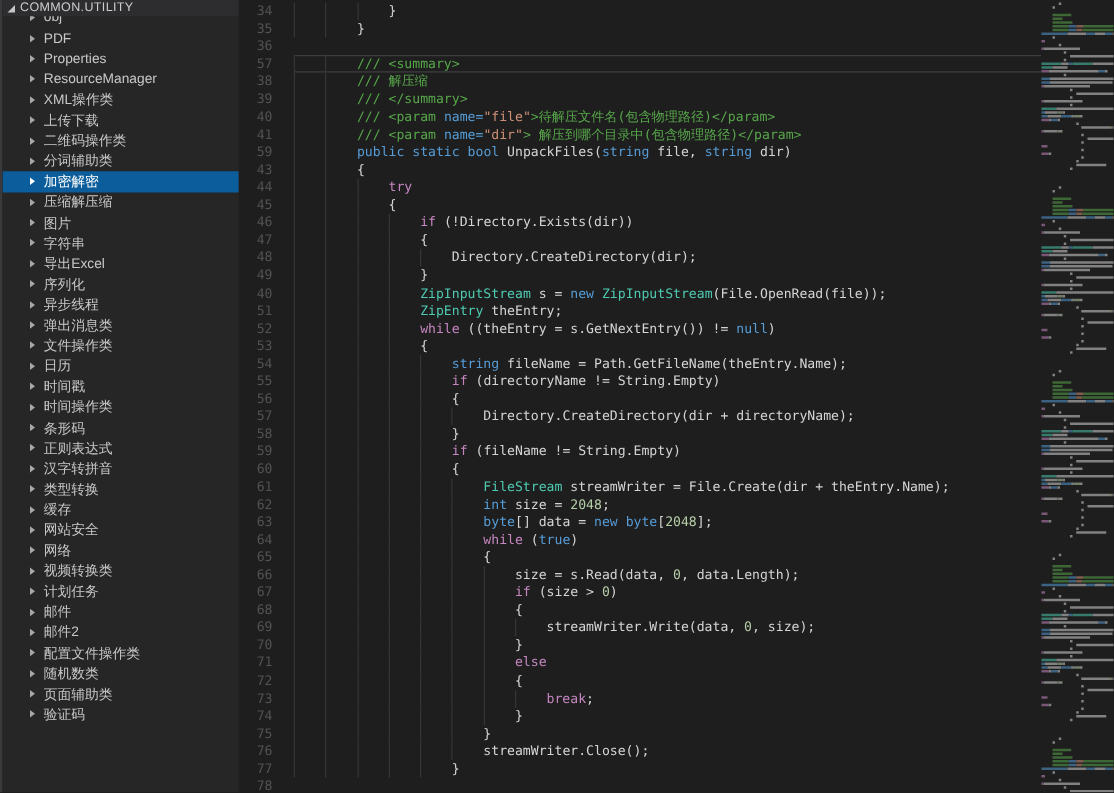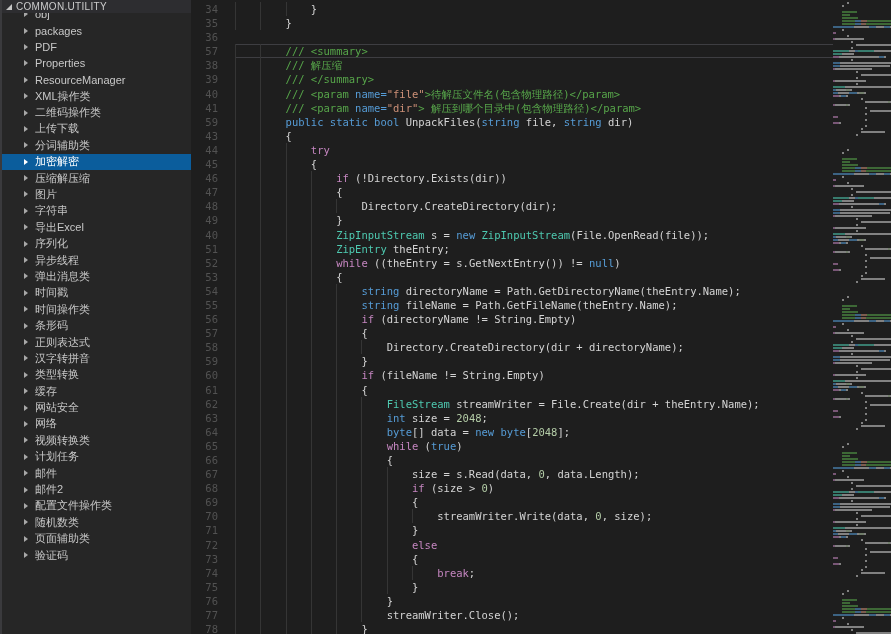--- a/index.html
+++ b/index.html
@@ -53,48 +53,44 @@
       <span class="hdr-arrow"></span>
       <span>COMMON.UTILITY</span>
     </div>
     <div id="tree">
         <div class="tree-item">
           <span class="tri"></span>
           <span>obj</span>
         </div>
         <div class="tree-item">
           <span class="tri"></span>
-          <span>packages</span>
-        </div>
-        <div class="tree-item">
-          <span class="tri"></span>
           <span>PDF</span>
         </div>
         <div class="tree-item">
           <span class="tri"></span>
           <span>Properties</span>
         </div>
         <div class="tree-item">
           <span class="tri"></span>
           <span>ResourceManager</span>
         </div>
         <div class="tree-item">
           <span class="tri"></span>
           <span>XML操作类</span>
         </div>
         <div class="tree-item">
           <span class="tri"></span>
+          <span>上传下载</span>
+        </div>
+        <div class="tree-item">
+          <span class="tri"></span>
           <span>二维码操作类</span>
         </div>
         <div class="tree-item">
           <span class="tri"></span>
-          <span>上传下载</span>
-        </div>
-        <div class="tree-item">
-          <span class="tri"></span>
           <span>分词辅助类</span>
         </div>
         <div class="tree-item selected">
           <span class="tri"></span>
           <span>加密解密</span>
         </div>
         <div class="tree-item">
           <span class="tri"></span>
           <span>压缩解压缩</span>
         </div>
@@ -114,20 +110,28 @@
           <span class="tri"></span>
           <span>序列化</span>
         </div>
         <div class="tree-item">
           <span class="tri"></span>
           <span>异步线程</span>
         </div>
         <div class="tree-item">
           <span class="tri"></span>
           <span>弹出消息类</span>
+        </div>
+        <div class="tree-item">
+          <span class="tri"></span>
+          <span>文件操作类</span>
+        </div>
+        <div class="tree-item">
+          <span class="tri"></span>
+          <span>日历</span>
         </div>
         <div class="tree-item">
           <span class="tri"></span>
           <span>时间戳</span>
         </div>
         <div class="tree-item">
           <span class="tri"></span>
           <span>时间操作类</span>
         </div>
         <div class="tree-item">
@@ -255,21 +259,20 @@
         <div class="code-line"><span class="ig">    </span><span class="ig">    </span><span class="ig">    </span><span class="tk-c">try</span></div>
         <div class="code-line"><span class="ig">    </span><span class="ig">    </span><span class="ig">    </span><span class="tk-p">{</span></div>
         <div class="code-line"><span class="ig">    </span><span class="ig">    </span><span class="ig">    </span><span class="ig">    </span><span class="tk-c">if</span><span class="tk-p"> (!Directory.Exists(dir))</span></div>
         <div class="code-line"><span class="ig">    </span><span class="ig">    </span><span class="ig">    </span><span class="ig">    </span><span class="tk-p">{</span></div>
         <div class="code-line"><span class="ig">    </span><span class="ig">    </span><span class="ig">    </span><span class="ig">    </span><span class="ig">    </span><span class="tk-p">Directory.CreateDirectory(dir);</span></div>
         <div class="code-line"><span class="ig">    </span><span class="ig">    </span><span class="ig">    </span><span class="ig">    </span><span class="tk-p">}</span></div>
         <div class="code-line"><span class="ig">    </span><span class="ig">    </span><span class="ig">    </span><span class="ig">    </span><span class="tk-t">ZipInputStream</span><span class="tk-p"> s = </span><span class="tk-k">new</span><span class="tk-p"> </span><span class="tk-t">ZipInputStream</span><span class="tk-p">(File.OpenRead(file));</span></div>
         <div class="code-line"><span class="ig">    </span><span class="ig">    </span><span class="ig">    </span><span class="ig">    </span><span class="tk-t">ZipEntry</span><span class="tk-p"> theEntry;</span></div>
         <div class="code-line"><span class="ig">    </span><span class="ig">    </span><span class="ig">    </span><span class="ig">    </span><span class="tk-c">while</span><span class="tk-p"> ((theEntry = s.GetNextEntry()) != </span><span class="tk-k">null</span><span class="tk-p">)</span></div>
         <div class="code-line"><span class="ig">    </span><span class="ig">    </span><span class="ig">    </span><span class="ig">    </span><span class="tk-p">{</span></div>
-        <div class="code-line"><span class="ig">    </span><span class="ig">    </span><span class="ig">    </span><span class="ig">    </span><span class="ig">    </span><span class="tk-k">string</span><span class="tk-p"> directoryName = Path.GetDirectoryName(theEntry.Name);</span></div>
         <div class="code-line"><span class="ig">    </span><span class="ig">    </span><span class="ig">    </span><span class="ig">    </span><span class="ig">    </span><span class="tk-k">string</span><span class="tk-p"> fileName = Path.GetFileName(theEntry.Name);</span></div>
         <div class="code-line"><span class="ig">    </span><span class="ig">    </span><span class="ig">    </span><span class="ig">    </span><span class="ig">    </span><span class="tk-c">if</span><span class="tk-p"> (directoryName != String.Empty)</span></div>
         <div class="code-line"><span class="ig">    </span><span class="ig">    </span><span class="ig">    </span><span class="ig">    </span><span class="ig">    </span><span class="tk-p">{</span></div>
         <div class="code-line"><span class="ig">    </span><span class="ig">    </span><span class="ig">    </span><span class="ig">    </span><span class="ig">    </span><span class="ig">    </span><span class="tk-p">Directory.CreateDirectory(dir + directoryName);</span></div>
         <div class="code-line"><span class="ig">    </span><span class="ig">    </span><span class="ig">    </span><span class="ig">    </span><span class="ig">    </span><span class="tk-p">}</span></div>
         <div class="code-line"><span class="ig">    </span><span class="ig">    </span><span class="ig">    </span><span class="ig">    </span><span class="ig">    </span><span class="tk-c">if</span><span class="tk-p"> (fileName != String.Empty)</span></div>
         <div class="code-line"><span class="ig">    </span><span class="ig">    </span><span class="ig">    </span><span class="ig">    </span><span class="ig">    </span><span class="tk-p">{</span></div>
         <div class="code-line"><span class="ig">    </span><span class="ig">    </span><span class="ig">    </span><span class="ig">    </span><span class="ig">    </span><span class="ig">    </span><span class="tk-t">FileStream</span><span class="tk-p"> streamWriter = File.Create(dir + theEntry.Name);</span></div>
         <div class="code-line"><span class="ig">    </span><span class="ig">    </span><span class="ig">    </span><span class="ig">    </span><span class="ig">    </span><span class="ig">    </span><span class="tk-k">int</span><span class="tk-p"> size = </span><span class="tk-n">2048</span><span class="tk-p">;</span></div>
         <div class="code-line"><span class="ig">    </span><span class="ig">    </span><span class="ig">    </span><span class="ig">    </span><span class="ig">    </span><span class="ig">    </span><span class="tk-k">byte</span><span class="tk-p">[] data = </span><span class="tk-k">new</span><span class="tk-p"> </span><span class="tk-k">byte</span><span class="tk-p">[</span><span class="tk-n">2048</span><span class="tk-p">];</span></div>

